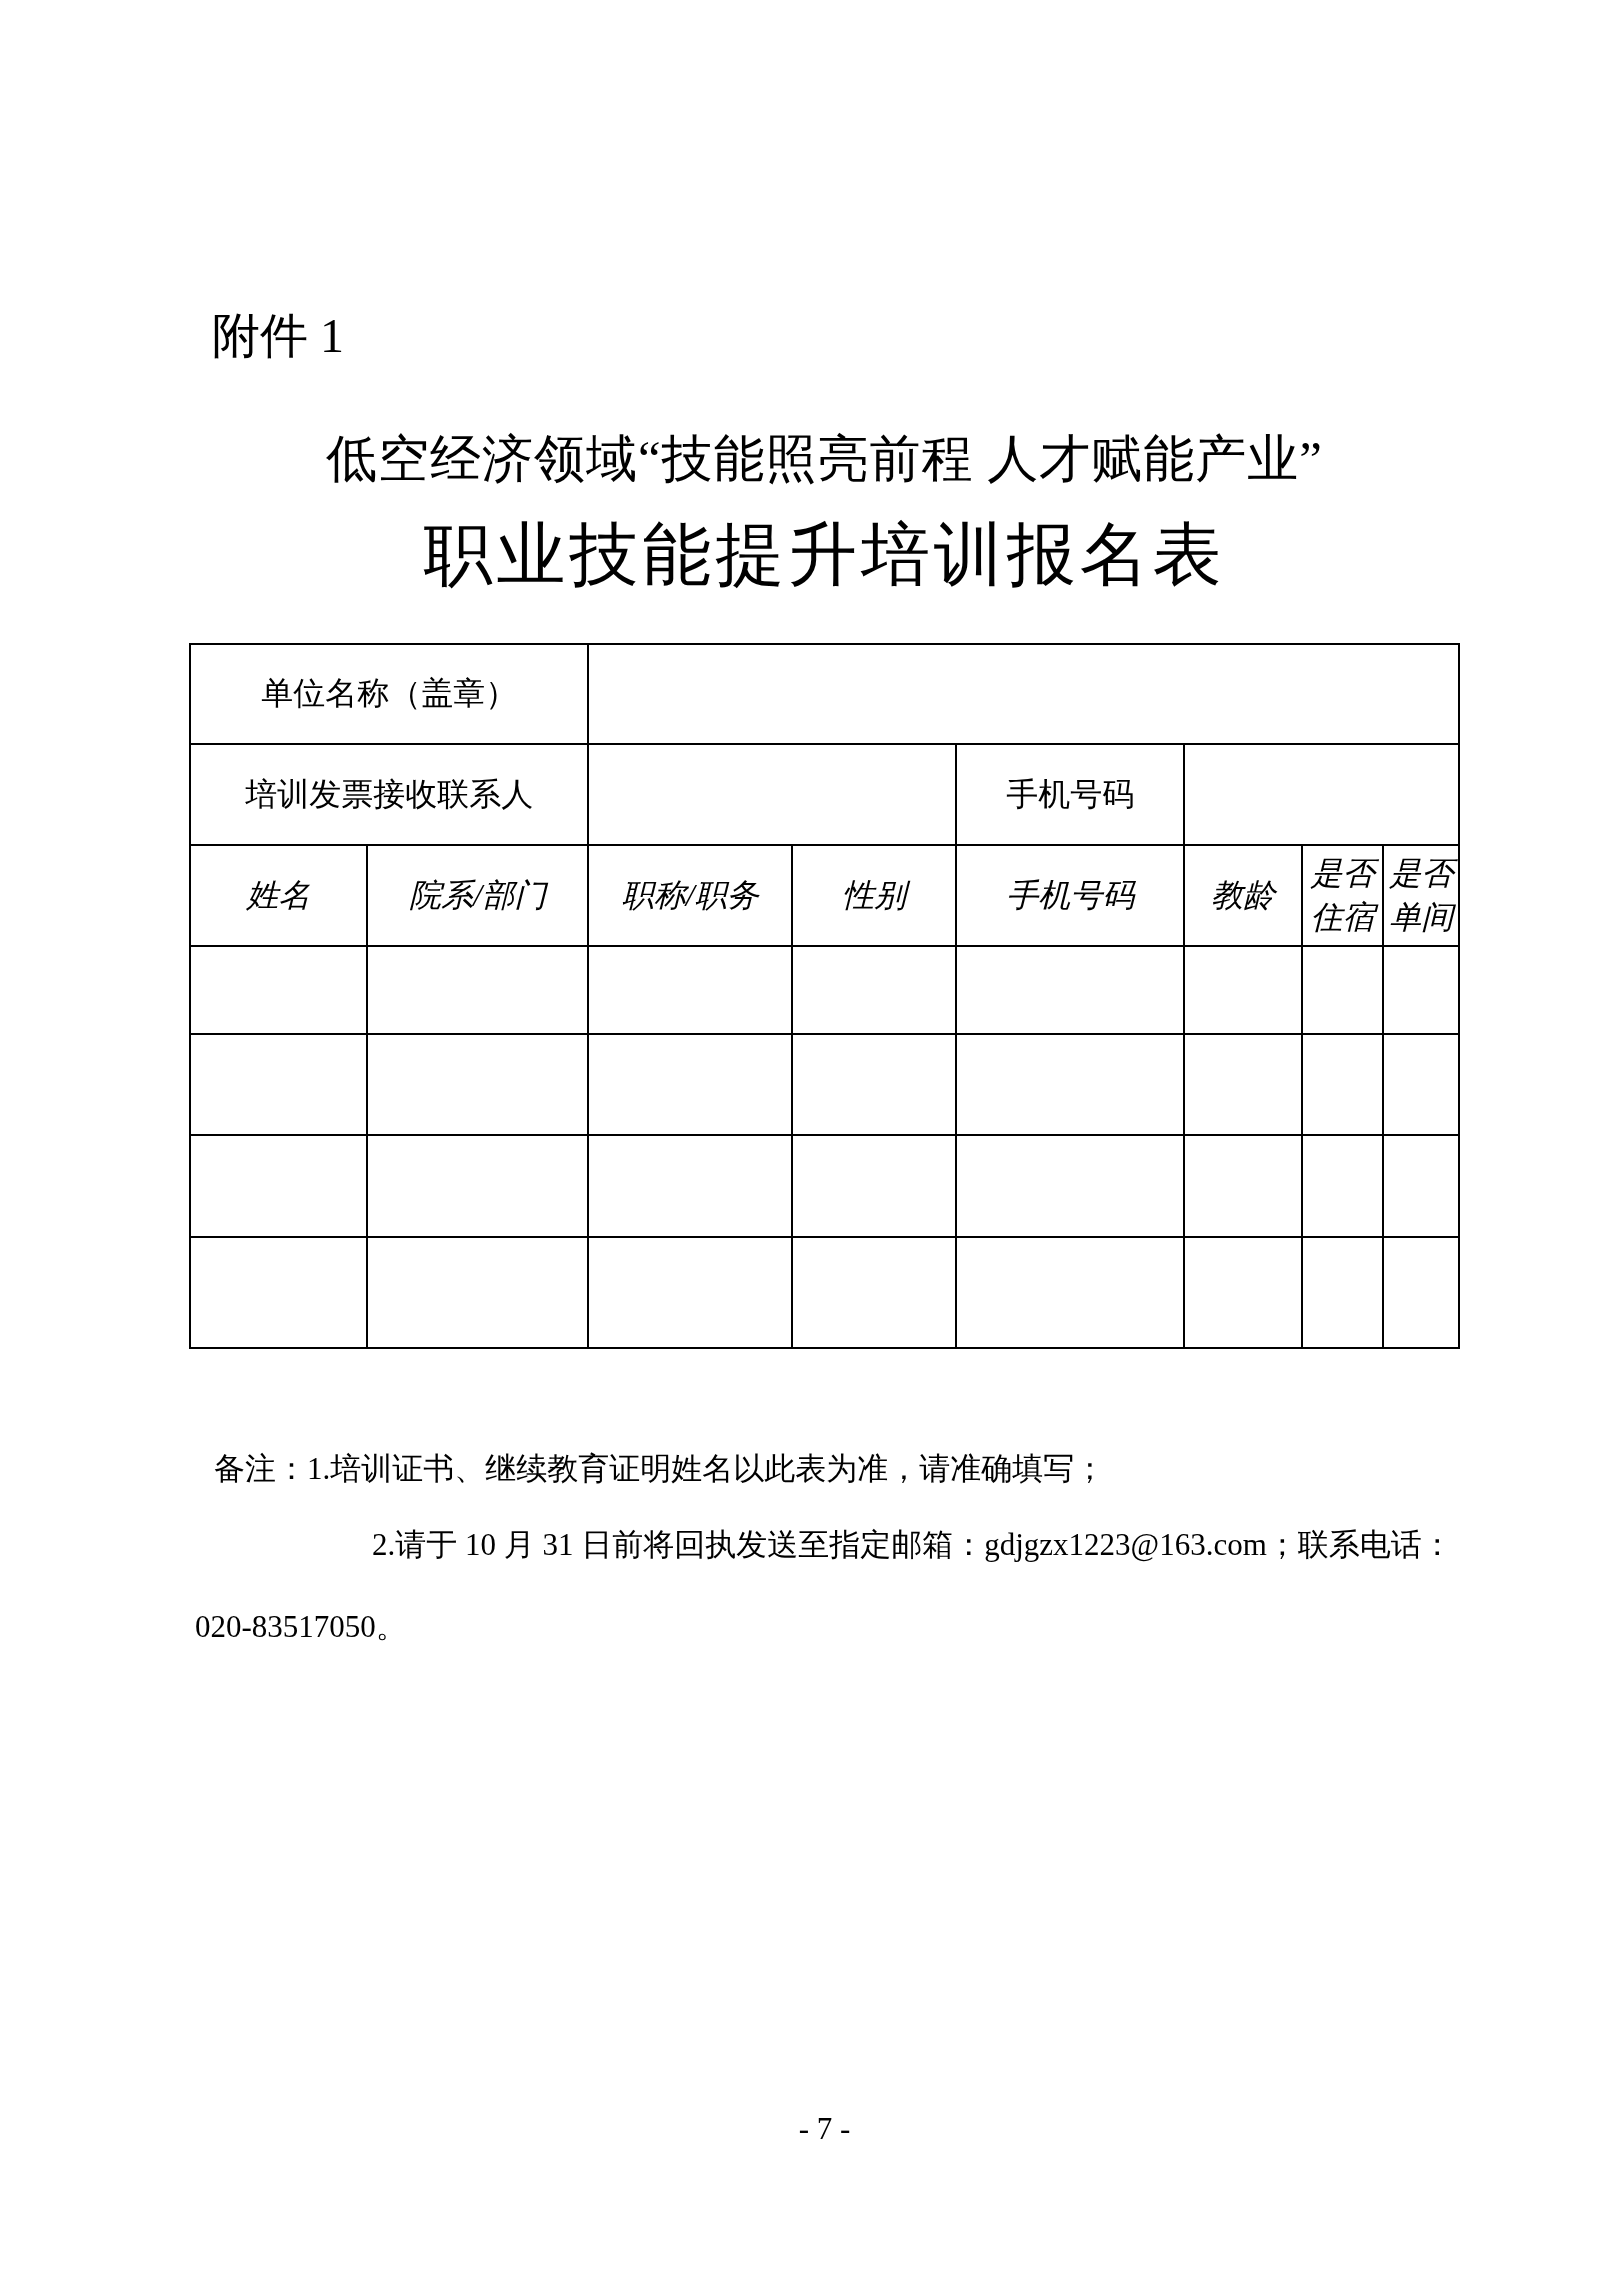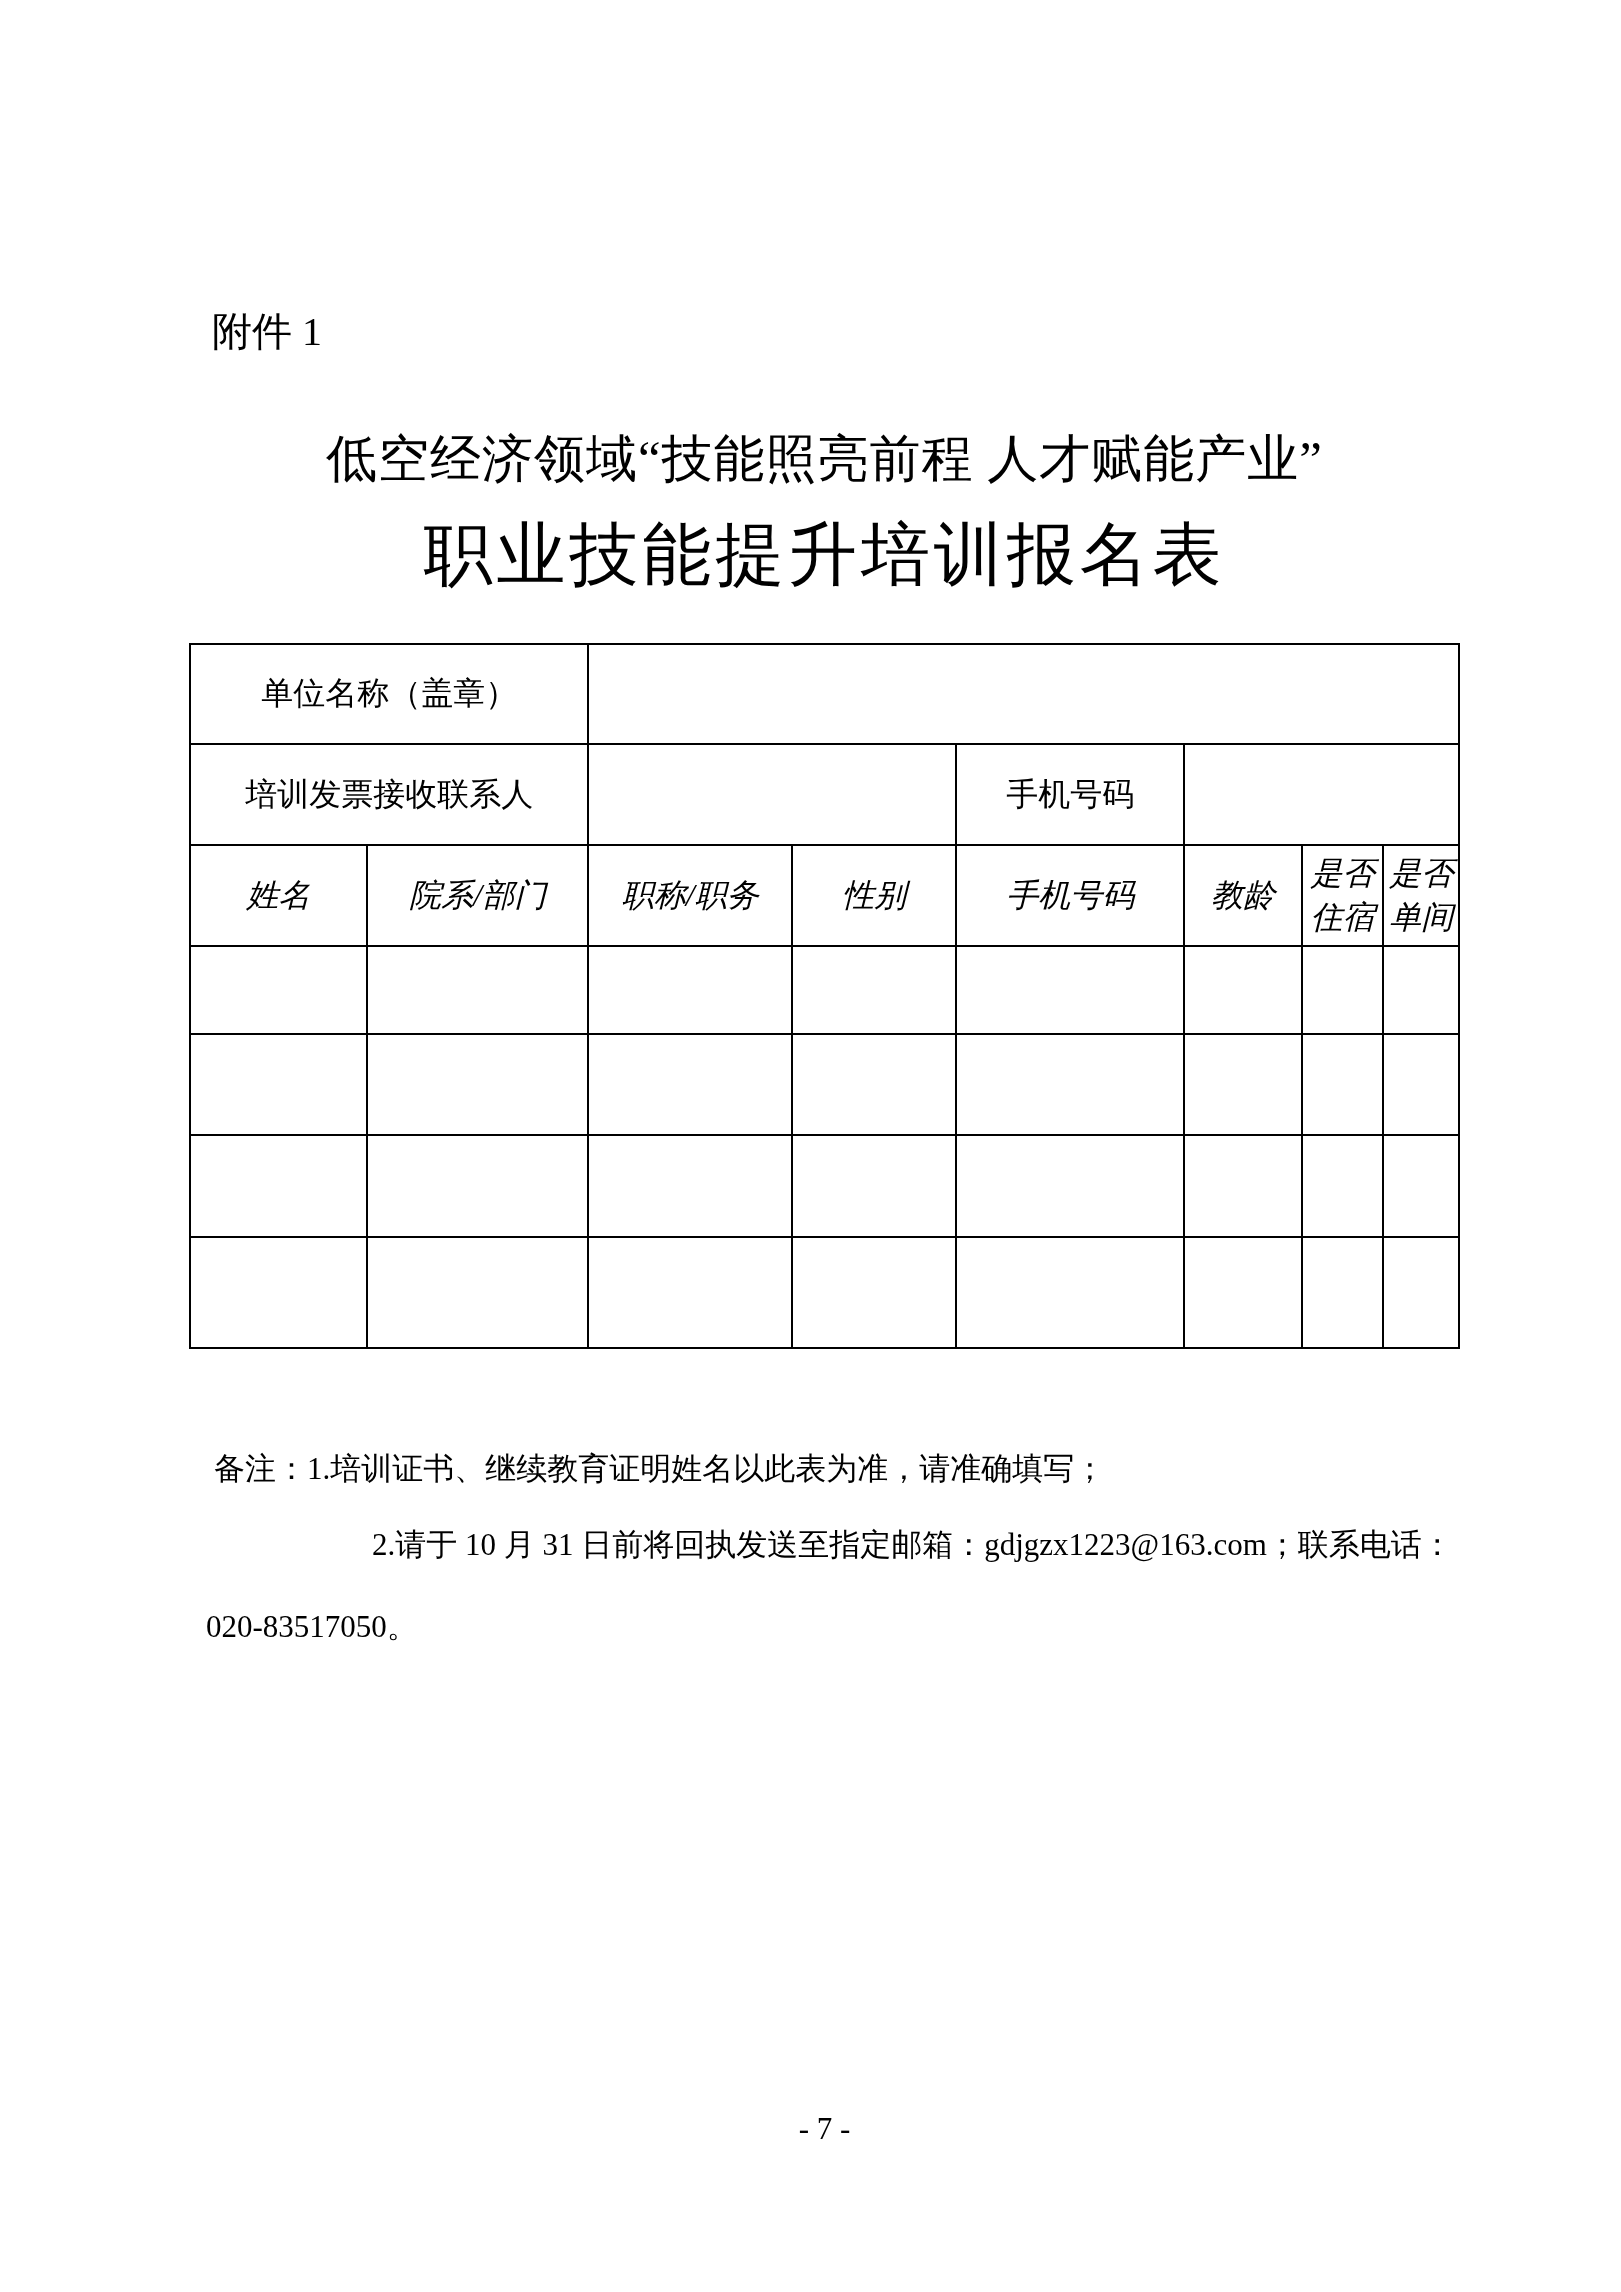--- a/index.html
+++ b/index.html
@@ -5,21 +5,21 @@
   * { margin: 0; padding: 0; box-sizing: border-box; }
   html, body { background: #ffffff; }
   body {
     width: 1621px; height: 2293px;
     position: relative;
     font-family: "Liberation Serif", "DejaVu Serif", serif;
     color: #000000;
   }
   .attachment-label {
     position: absolute; left: 212px; top: 310px;
-    font-size: 40px; line-height: 1.1;
+    font-size: 48px; line-height: 1.1;
   }
   .doc-title {
     position: absolute; left: 189px; top: 431px; width: 1271px;
     text-align: center; font-weight: normal;
   }
   .doc-title .line1 { font-size: 51px; line-height: 1.1; letter-spacing: 1px; }
   .doc-title .line2 { font-size: 69px; line-height: 1.1; margin-top: 31px; letter-spacing: 3.9px; }
   table.reg-table {
     position: absolute; left: 189px; top: 643px; width: 1271px;
     border-collapse: collapse; table-layout: fixed;
@@ -36,21 +36,21 @@
   tr.row-data-1   { height: 88px;  }
   tr.row-data-2   { height: 101px; }
   tr.row-data-3   { height: 102px; }
   tr.row-data-4   { height: 111px; }
   .two-line { line-height: 1.35; }
   .note {
     position: absolute; font-size: 31px; line-height: 1.3; white-space: nowrap;
   }
   .note-1 { left: 214px; top: 1449px; }
   .note-2 { left: 356px; top: 1525px; margin-left: 16px; }
-  .note-3 { left: 206px; top: 1607px; font-family: Liberation Serif, serif; }
+  .note-3 { left: 195px; top: 1607px; font-family: Liberation Serif, serif; }
   .page-number {
     position: absolute; left: 189px; top: 2111px; width: 1271px;
     text-align: center; font-size: 31px;
   }
 </style>
 </head>
 <body>
 
 <div class="attachment-label">附件 1</div>
 

